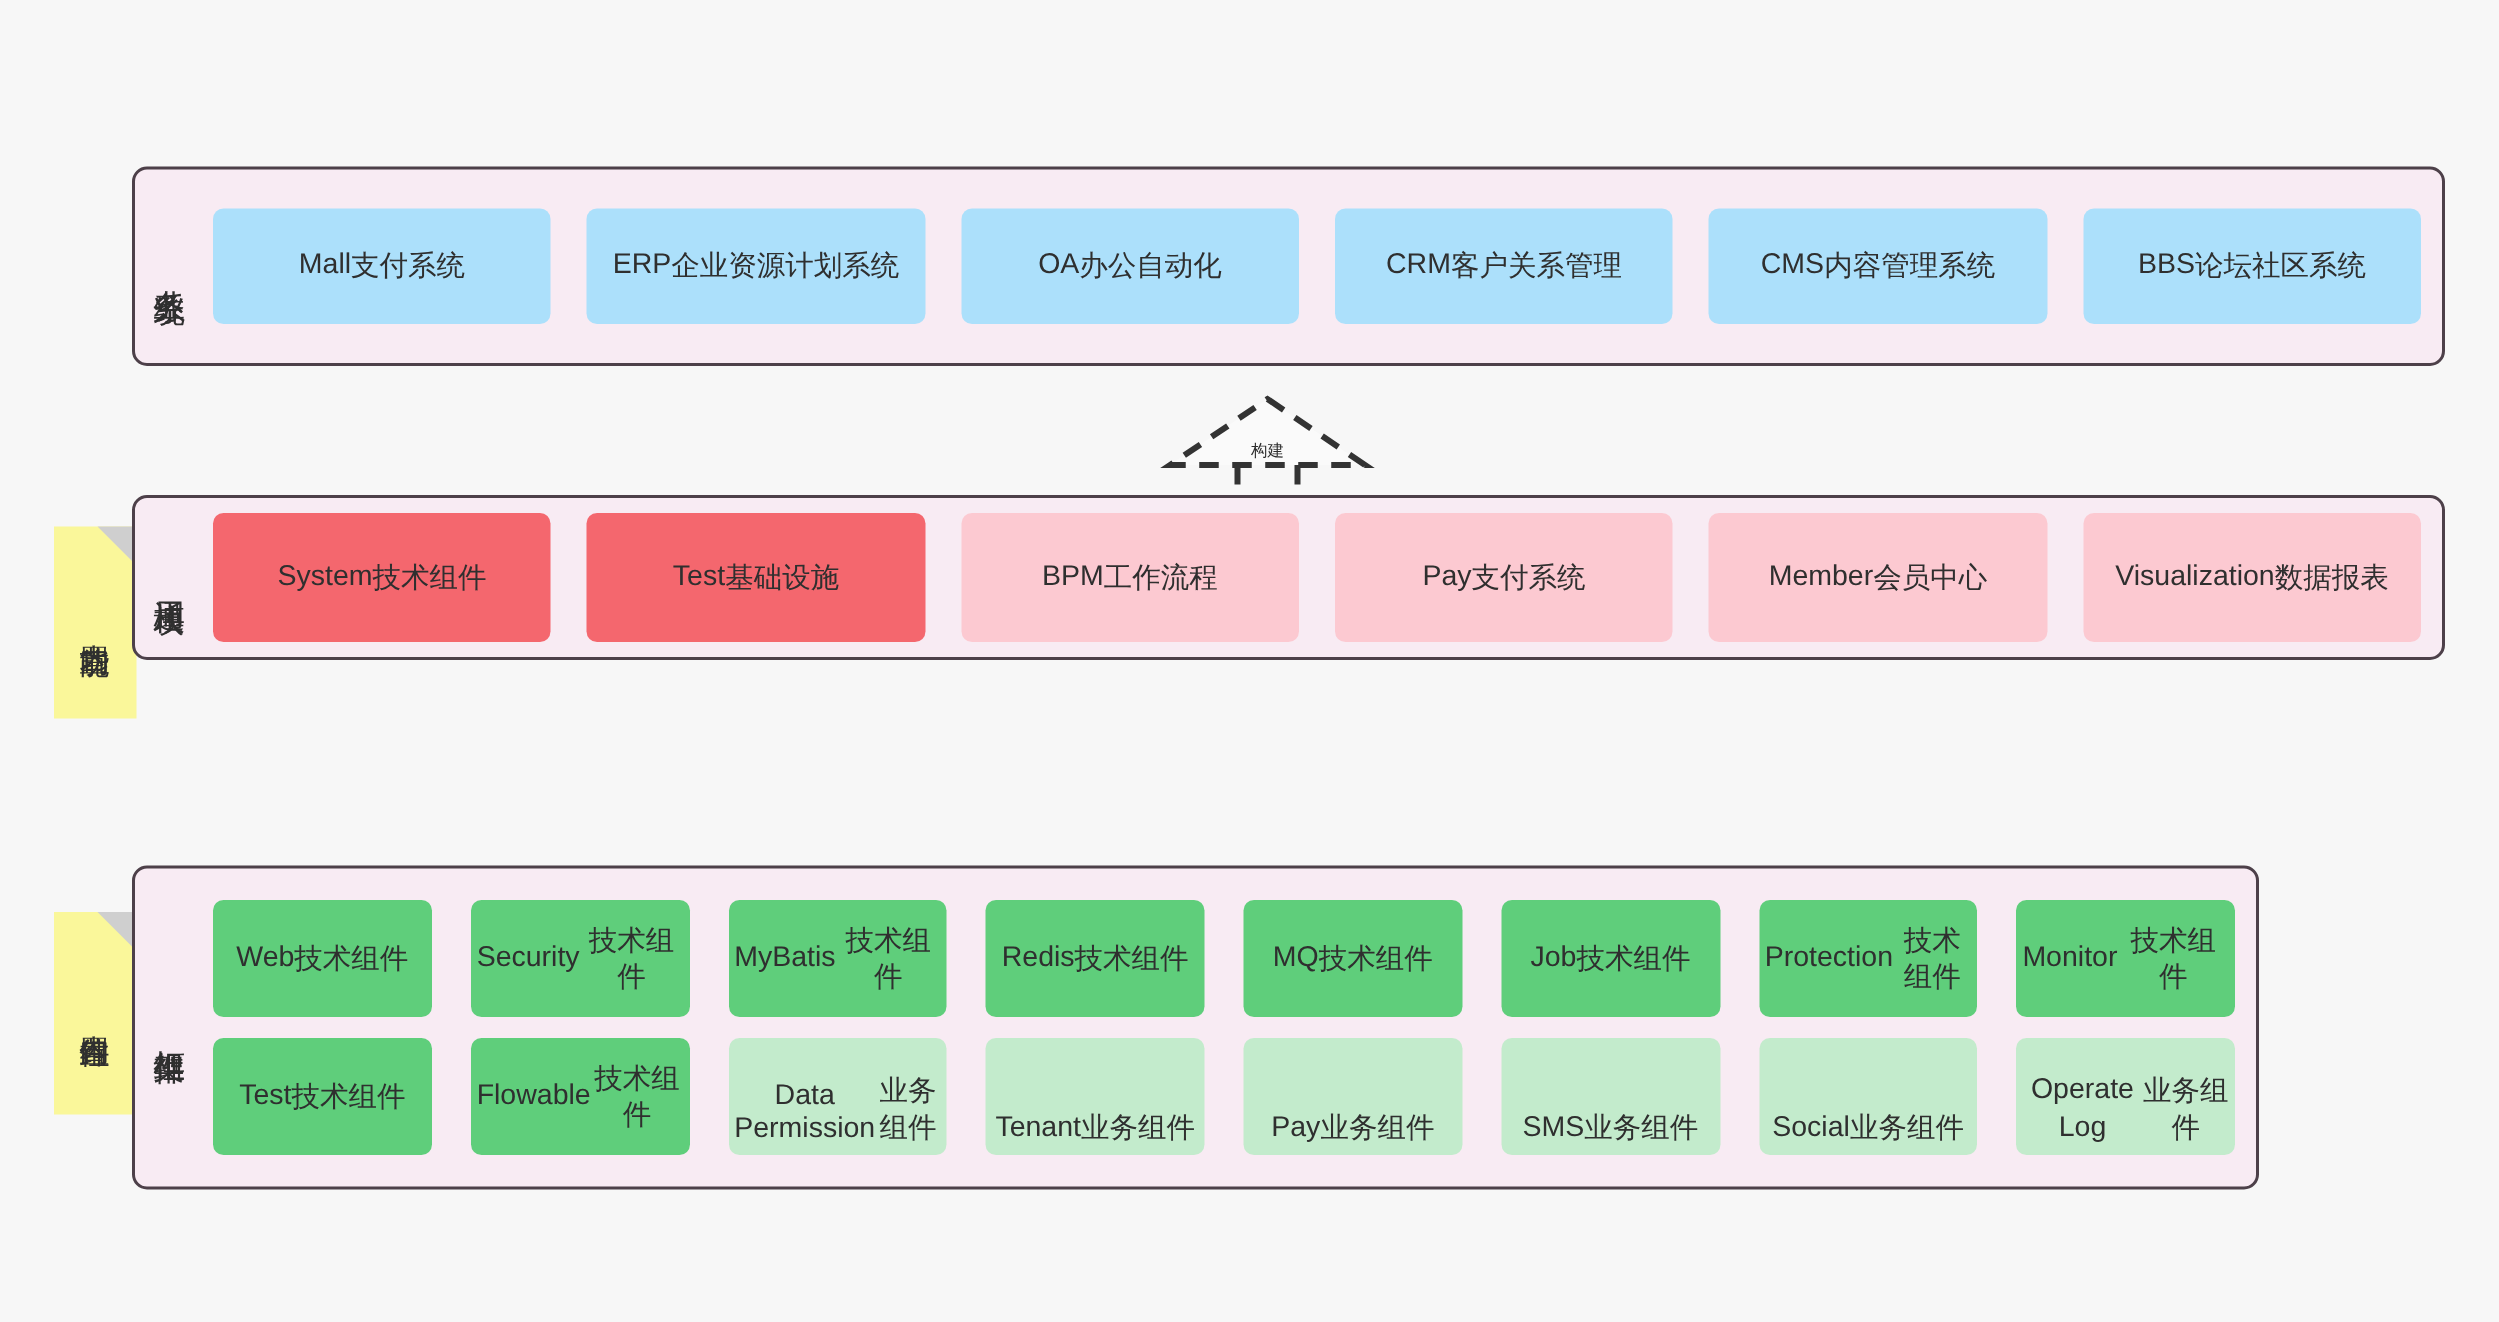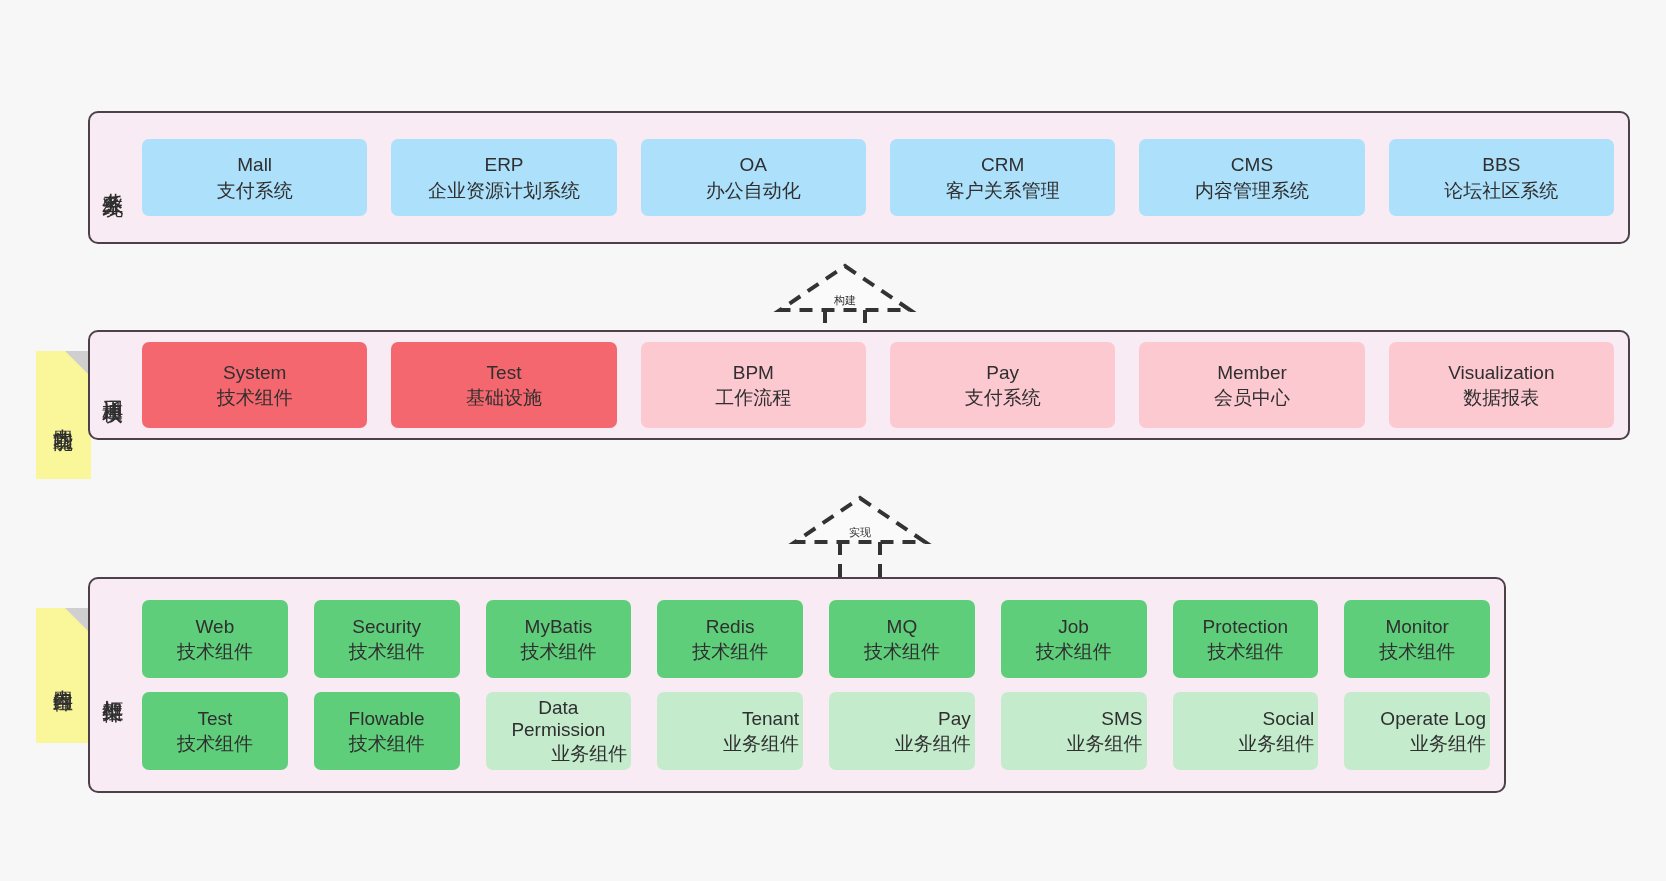--- a/index.html
+++ b/index.html
@@ -59,21 +59,21 @@
     display: flex;
     gap: 24px;
   }
   .row.tight { gap: 26px; }
 
   
   .card {
     flex: 1 1 0;
     border-radius: 7px;
     display: flex;
-    flex-direction: column;
+    flex-direction: row;
     align-items: center;
     justify-content: center;
     text-align: center;
     box-sizing: border-box;
     padding: 6px 4px;
     line-height: 1.28;
   }
   .card .t-en {
     font-size: 19px;
     font-family: "Liberation Sans", "DejaVu Sans", sans-serif;
@@ -220,27 +220,20 @@
           <span class="t-cn">会员中心</span>
         </div>
         <div class="card c-pink h-mod">
           <span class="t-en">Visualization</span>
           <span class="t-cn">数据报表</span>
         </div>
       </div>
     </div>
   </div>
 
-  <div class="gen-arrow" id="arrow-implement" style="left:775px; top:490px;">
-    <svg width="170" height="100" viewBox="0 0 170 100">
-      <polygon points="85,8 150,52 20,52" fill="#fafafa" stroke="#333333" stroke-width="4" stroke-dasharray="13,9" stroke-linejoin="miter"></polygon>
-      <path d="M 65,52 L 65,96 M 105,52 L 105,96 M 65,96 L 105,96" fill="none" stroke="#333333" stroke-width="4" stroke-dasharray="13,9"></path>
-    </svg>
-    <span class="arrow-label">实现</span>
-  </div>
 
   <div class="note" id="note-builtin-components" style="left:36px; top:608px; width:55px; height:135px;">
     <span class="fold"></span>
     <span class="note-label">内置组件</span>
   </div>
 
   <div class="layer" id="layer-framework" style="left:88px; top:577px; width:1418px; height:216px;">
     <div class="layer-title">框架组件</div>
     <div class="layer-body">
 

